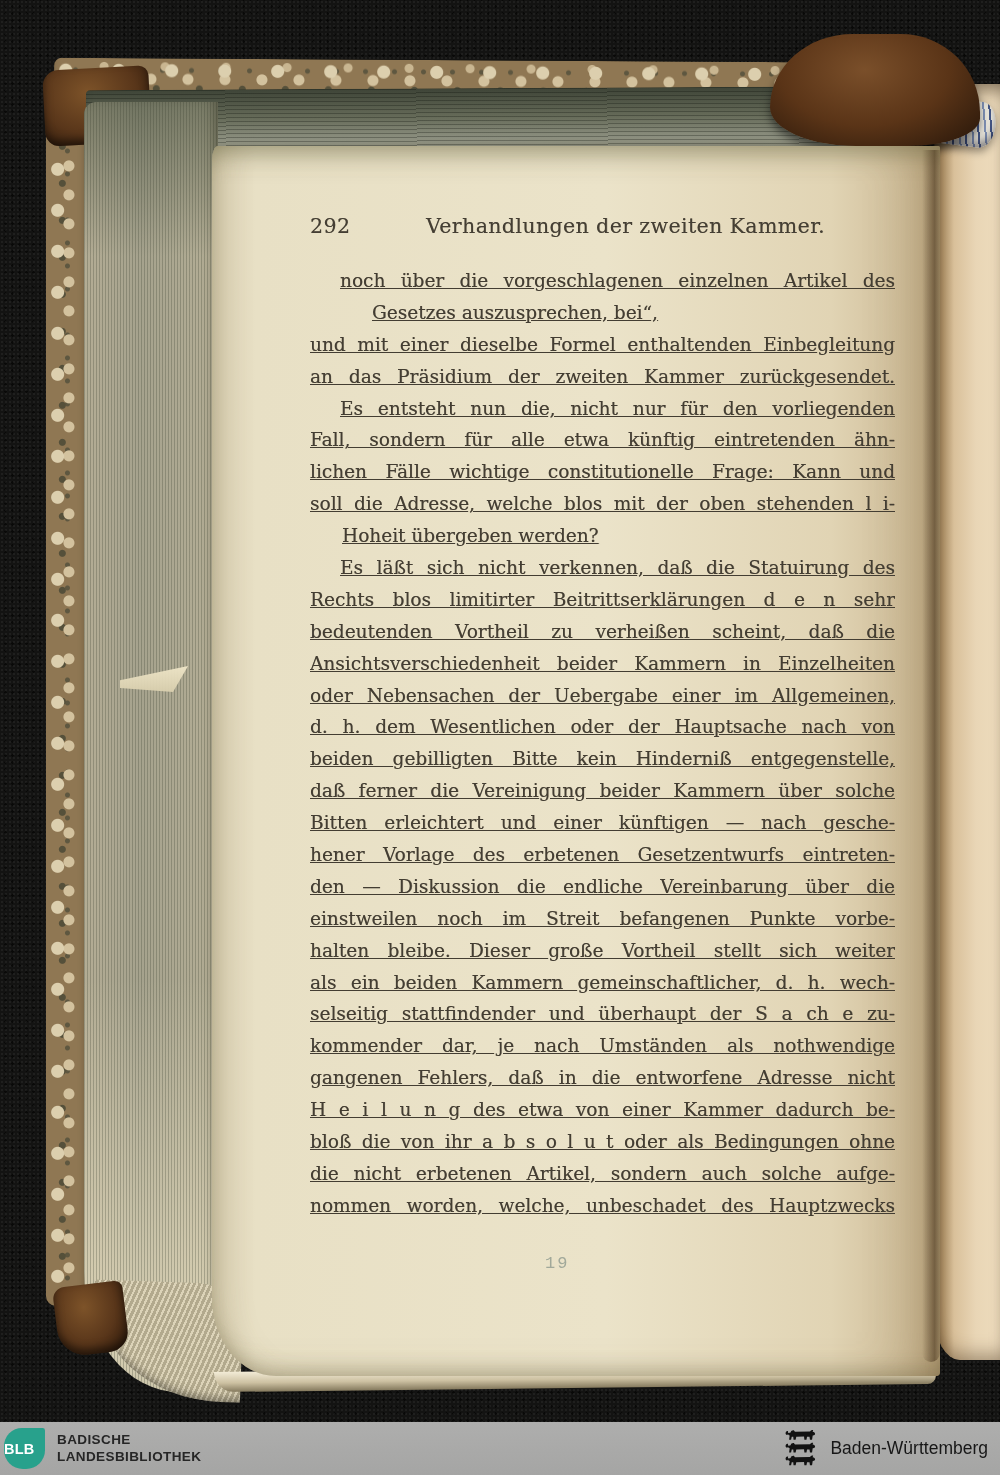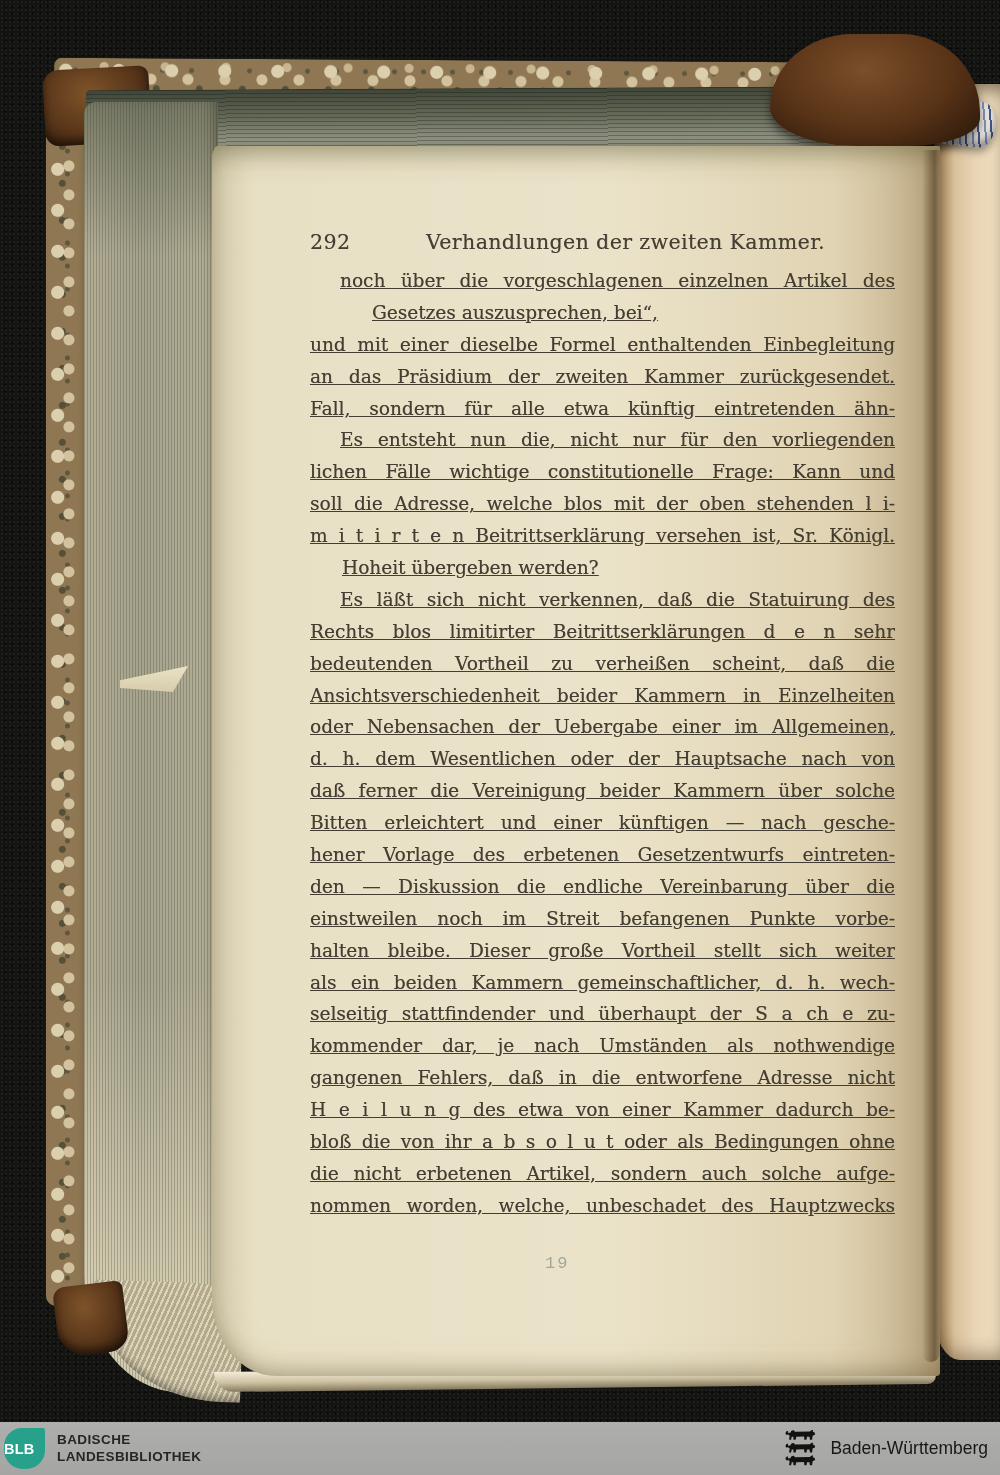--- a/index.html
+++ b/index.html
@@ -105,21 +105,20 @@
     left:922px;top:150px;width:18px;height:1212px;
     background:linear-gradient(90deg, rgba(61,41,20,0), rgba(61,41,20,.5) 70%, rgba(61,41,20,.15));
     border-radius:0 0 10px 10px;
   }
 
   
   .page-header{
     left:310px;top:214px;width:585px;display:flex;align-items:baseline;
     font-size:20.5px;color:#443e33;text-shadow:.3px 0 0 rgba(67,61,50,.5);
     letter-spacing:.4px;
-    margin-top:16px;
   }
   .page-header .num{position:static;width:72px;}
   .page-header .title{position:static;flex:1;text-align:center;margin-right:26px;}
   .bodytext{
     left:310px;top:265px;width:585px;
     font-size:18.5px;line-height:31.9px;color:#433d32;
     text-shadow:.3px 0 0 rgba(67,61,50,.55);
   }
   .bodytext .line{position:static;display:block;height:31.9px;overflow:hidden;text-align:justify;text-align-last:justify;text-decoration:underline;}
   .bodytext .line.noj{text-align-last:left;margin-left:32px;}
@@ -175,32 +174,32 @@
   <div class="page-header">
     <span class="num">292</span>
     <span class="title">Verhandlungen der zweiten Kammer.</span>
   </div>
 
   <div class="bodytext">
     <span class="line q">noch über die vorgeschlagenen einzelnen Artikel des</span>
       <span class="line q noj">Gesetzes auszusprechen, bei“,</span>
       <span class="line">und mit einer dieselbe Formel enthaltenden Einbegleitung</span>
       <span class="line">an das Präsidium der zweiten Kammer zurückgesendet.</span>
+      <span class="line ind">Es entsteht nun die, nicht nur für den vorliegenden</span>
       <span class="line">Fall, sondern für alle etwa künftig eintretenden ähn-</span>
-      <span class="line ind">Es entsteht nun die, nicht nur für den vorliegenden</span>
       <span class="line">lichen Fälle wichtige constitutionelle Frage: Kann und</span>
       <span class="line">soll die Adresse, welche blos mit der oben stehenden l i-</span>
-      <span class="line">m i t i r t e n Beitrittserklärung versehen ist, Sr. Königl.</span>
       <span class="line noj">Hoheit übergeben werden?</span>
       <span class="line ind">Es läßt sich nicht verkennen, daß die Statuirung des</span>
       <span class="line">Rechts blos limitirter Beitrittserklärungen d e n sehr</span>
       <span class="line">bedeutenden Vortheil zu verheißen scheint, daß die</span>
       <span class="line">Ansichtsverschiedenheit beider Kammern in Einzelheiten</span>
       <span class="line">oder Nebensachen der Uebergabe einer im Allgemeinen,</span>
       <span class="line">d. h. dem Wesentlichen oder der Hauptsache nach von</span>
+      <span class="line">beiden gebilligten Bitte kein Hinderniß entgegenstelle,</span>
       <span class="line">daß ferner die Vereinigung beider Kammern über solche</span>
       <span class="line">Bitten erleichtert und einer künftigen — nach gesche-</span>
       <span class="line">hener Vorlage des erbetenen Gesetzentwurfs eintreten-</span>
       <span class="line">den — Diskussion die endliche Vereinbarung über die</span>
       <span class="line">einstweilen noch im Streit befangenen Punkte vorbe-</span>
       <span class="line">halten bleibe. Dieser große Vortheil stellt sich weiter</span>
       <span class="line">als ein beiden Kammern gemeinschaftlicher, d. h. wech-</span>
       <span class="line">selseitig stattfindender und überhaupt der S a ch e zu-</span>
       <span class="line">kommender dar, je nach Umständen als nothwendige</span>
       <span class="line">gangenen Fehlers, daß in die entworfene Adresse nicht</span>

